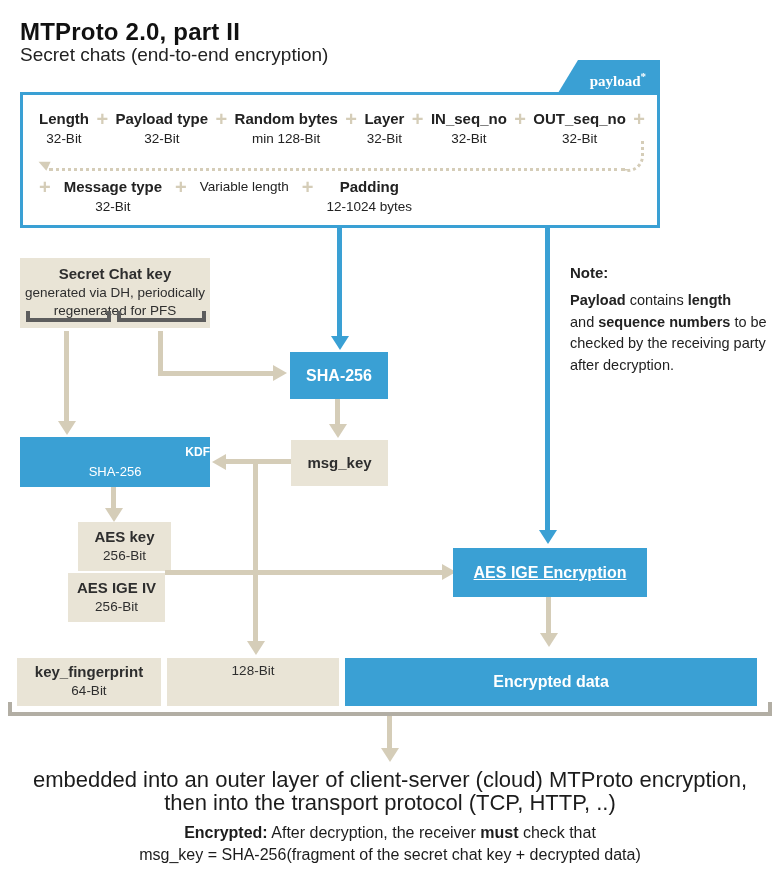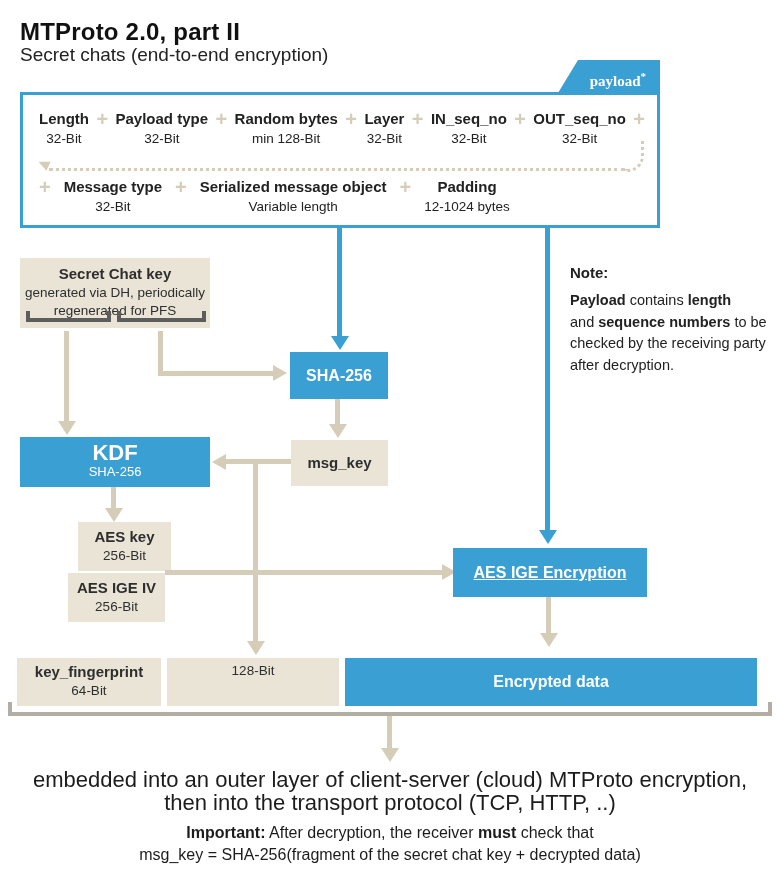--- a/index.html
+++ b/index.html
@@ -105,21 +105,20 @@
     <div class="abs dothead"></div>
 
     <div class="prow row2">
       <div class="plus">+</div>
       <div class="pf">
         <div class="pf-name">Message type</div>
         <div class="pf-size">32-Bit</div>
       </div>
       <div class="plus">+</div>
       <div class="pf">
-        <div class="pf-name">Serialized message object</div>
         <div class="pf-size">Variable length</div>
       </div>
       <div class="plus">+</div>
       <div class="pf">
         <div class="pf-name">Padding</div>
         <div class="pf-size">12-1024 bytes</div>
       </div>
     </div>
   </div>
 
@@ -152,21 +151,21 @@
   <div class="abs head-right" style="left:273px;top:365px;"></div>
 
   <div class="abs bblue" style="left:290px;top:352px;width:98px;height:47px;line-height:47px;font-size:16px;font-weight:bold;">SHA-256</div>
 
   <div class="abs stem" style="left:335px;top:399px;width:5px;height:27px;"></div>
   <div class="abs head-down" style="left:329px;top:424px;"></div>
 
   <div class="abs bbeige" style="left:291px;top:440px;width:97px;height:46px;line-height:46px;font-size:15px;font-weight:bold;">msg_key</div>
 
   <div class="abs bblue" style="left:20px;top:437px;width:190px;height:50px;padding-top:5px;box-sizing:border-box;">
-    <div style="font-size:22px;font-weight:bold;line-height:21px;">KDF</div>
+    <div style="font-size:12px;font-weight:bold;line-height:21px;text-align:right;">KDF</div>
     <div style="font-size:13px;line-height:17px;">SHA-256</div>
   </div>
 
   <div class="abs stem" style="left:224px;top:459px;width:67px;height:5px;"></div>
   <div class="abs head-left" style="left:212px;top:454px;"></div>
   <div class="abs stem" style="left:253px;top:459px;width:5px;height:184px;"></div>
   <div class="abs head-down" style="left:247px;top:641px;"></div>
 
   <div class="abs stem" style="left:111px;top:487px;width:5px;height:23px;"></div>
   <div class="abs head-down" style="left:105px;top:508px;"></div>
@@ -199,17 +198,17 @@
 
   <div class="abs bigbrace"></div>
   <div class="abs stem" style="left:387px;top:716px;width:5px;height:34px;"></div>
   <div class="abs head-down" style="left:381px;top:748px;"></div>
 
   <div class="abs foot1">
     <span>embedded into an outer layer of client-server (cloud) MTProto encryption,</span><br>
     <span>then into the transport protocol (TCP, HTTP, ..)</span>
   </div>
   <div class="abs foot2">
-    <b>Important:</b><span> After decryption, the receiver </span><b>must</b><span> check that</span><br>
+    <b>Encrypted:</b><span> After decryption, the receiver </span><b>must</b><span> check that</span><br>
     <span>msg_key = SHA-256(fragment of the secret chat key + decrypted data)</span>
   </div>
 
 </div>
 
 </body></html>

